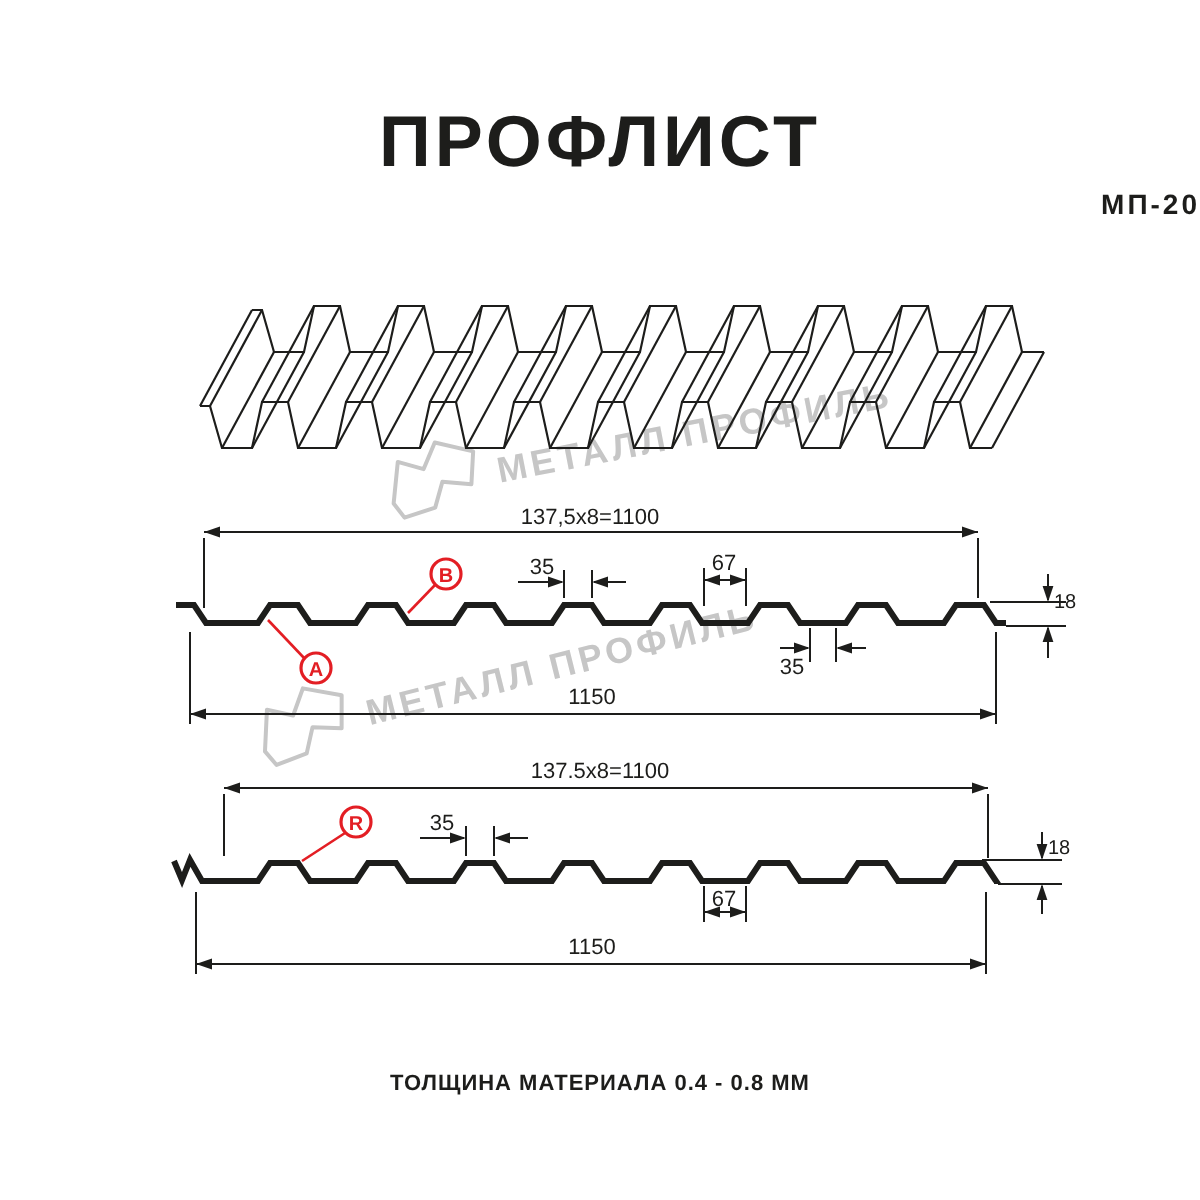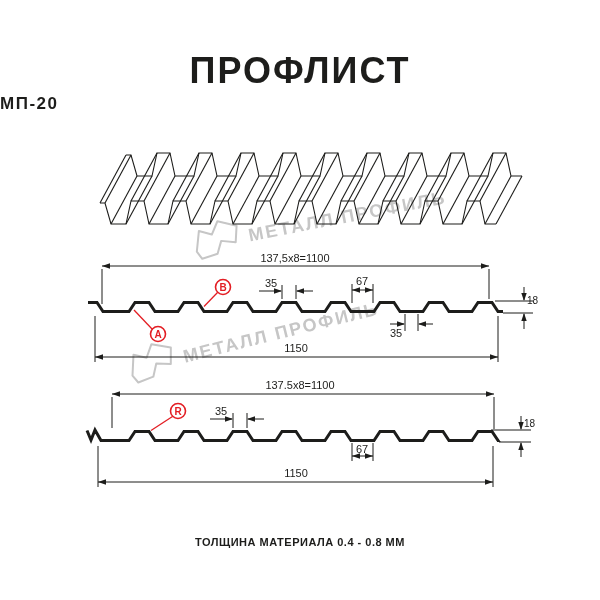--- a/index.html
+++ b/index.html
@@ -1,21 +1,21 @@
 <!DOCTYPE html>
 <html><head>
 <meta charset="utf-8">
 <style>
   html,body{margin:0;padding:0;background:#fff;}
   .stage{position:relative;width:600px;height:600px;background:#fff;overflow:hidden;
          font-family:"Liberation Sans",sans-serif;}
   .title{position:absolute;top:50px;left:0;width:100%;text-align:center;
          font-weight:bold;font-size:36px;letter-spacing:2px;color:#1d1d1b;}
-  .subtitle{position:absolute;top:94px;left:0;width:100%;text-align:left;
-         font-weight:bold;font-size:17px;letter-spacing:1.5px;color:#1d1d1b;}
+  .subtitle{position:absolute;top:94px;left:0;width:100%;text-align:right;
+         font-weight:bold;font-size:14px;letter-spacing:1.5px;color:#1d1d1b;}
   .footer{position:absolute;top:536px;left:0;width:100%;text-align:center;
          font-weight:bold;font-size:11px;letter-spacing:.5px;color:#1d1d1b;}
   svg.canvas{position:absolute;left:0;top:0;width:600px;height:600px;}
   .thick{stroke:var(--line,#1d1d1b);stroke-width:3;fill:none;stroke-linejoin:miter;}
   #g3d path{stroke:var(--line,#1d1d1b);stroke-width:1.1;fill:none;}
   #gdim path.l{stroke:var(--line,#1d1d1b);stroke-width:1;fill:none;}
   #gdim path.a{fill:var(--line,#1d1d1b);stroke:none;}
   .dt{font-family:"Liberation Sans",sans-serif;font-size:11px;fill:#1d1d1b;}
   .dt10{font-size:10px;}
   .mid{text-anchor:middle;}

